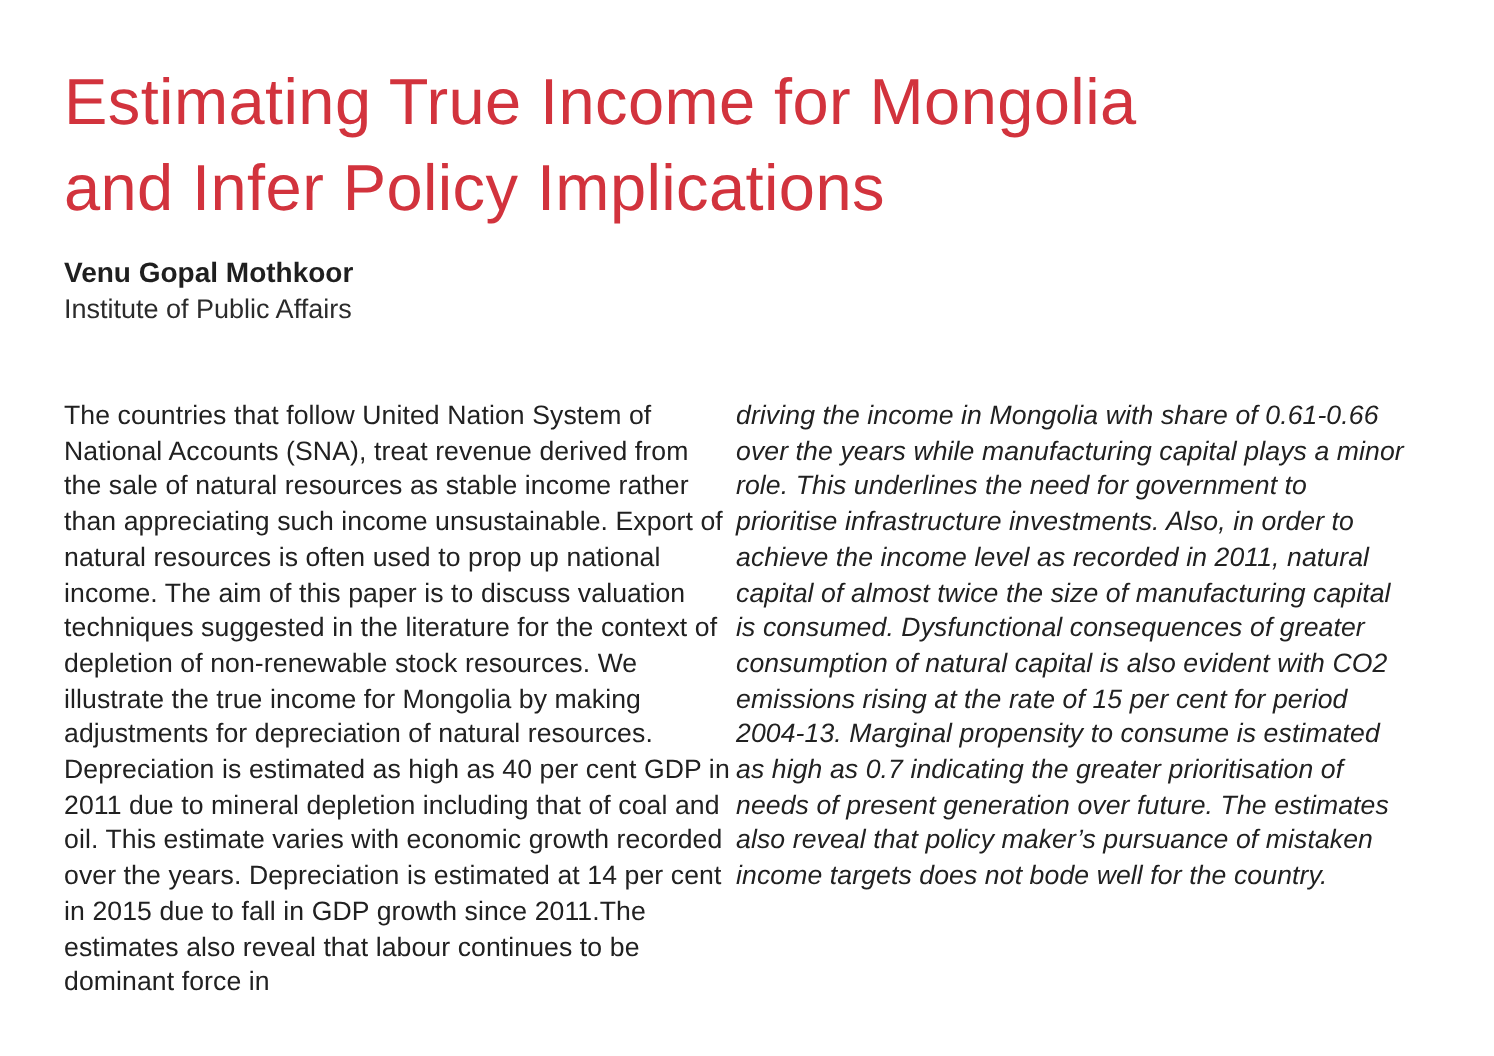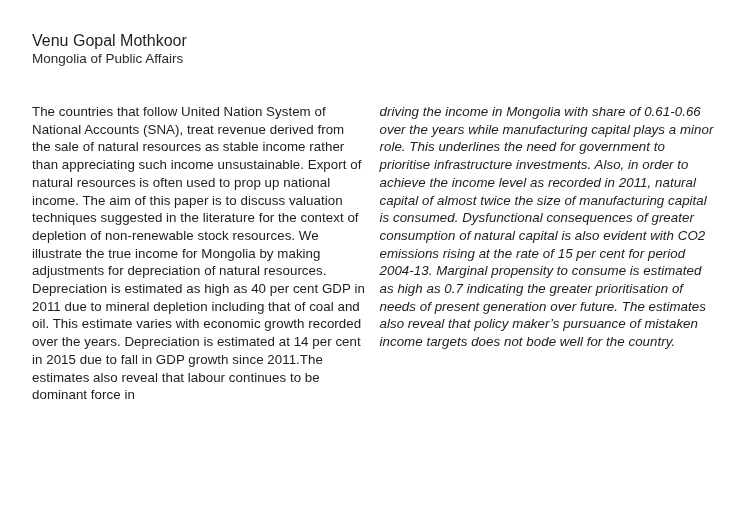--- a/index.html
+++ b/index.html
@@ -20,56 +20,57 @@
     color: #d2333d;
     font-size: 32.5px;
     font-weight: 300;
     line-height: 43px;
     letter-spacing: 0.2px;
     max-width: 560px;
     margin-bottom: 12px;
   }
   .author-name {
     color: #1f1f1f;
-    font-size: 16px;
-    font-weight: 400;
+    font-size: 14px;
+    font-weight: 700;
     line-height: 17px;
     margin-top: 2px;
   }
   .affiliation {
     color: #2b2b2b;
     font-size: 13.5px;
     font-weight: 400;
     line-height: 17px;
     margin-top: 1px;
   }
   .abstract {
     display: flex;
-    gap: 14px;
+    gap: 2px;
     margin-top: 36px;
   }
   .abstract-col {
     color: #212121;
     font-size: 13.3px;
     font-weight: 400;
     line-height: 17.7px;
     letter-spacing: 0.05px;
   }
   .abstract-col.left  { width: 334px; }
   .abstract-col.right { width: 336px; font-style: italic; }
 </style>
 </head>
 <body>
 
 <div class="page">
 
+  <h1 class="paper-title">Estimating True Income for Mongolia and Infer Policy Implications</h1>
 
   <div class="author-block">
     <div class="author-name">Venu Gopal Mothkoor</div>
-    <div class="affiliation">Mongolia of Public Affairs</div>
+    <div class="affiliation">Institute of Public Affairs</div>
   </div>
 
   <div class="abstract">
     <div class="abstract-col left">The countries that follow United Nation System of National Accounts (SNA), treat revenue derived from the sale of natural resources as stable income rather than appreciating such income unsustainable. Export of natural resources is often used to prop up national income. The aim of this paper is to discuss valuation techniques suggested in the literature for the context of depletion of non-renewable stock resources. We illustrate the true income for Mongolia by making adjustments for depreciation of natural resources. Depreciation is estimated as high as 40 per cent GDP in 2011 due to mineral depletion including that of coal and oil. This estimate varies with economic growth recorded over the years. Depreciation is estimated at 14 per cent in 2015 due to fall in GDP growth since 2011.The estimates also reveal that labour continues to be dominant force in</div>
     <div class="abstract-col right">driving the income in Mongolia with share of 0.61-0.66 over the years while manufacturing capital plays a minor role. This underlines the need for government to prioritise infrastructure investments. Also, in order to achieve the income level as recorded in 2011, natural capital of almost twice the size of manufacturing capital is consumed. Dysfunctional consequences of greater consumption of natural capital is also evident with CO2 emissions rising at the rate of 15 per cent for period 2004-13. Marginal propensity to consume is estimated as high as 0.7 indicating the greater prioritisation of needs of present generation over future. The estimates also reveal that policy maker’s pursuance of mistaken income targets does not bode well for the country.</div>
   </div>
 
 </div>
 
 </body></html>

